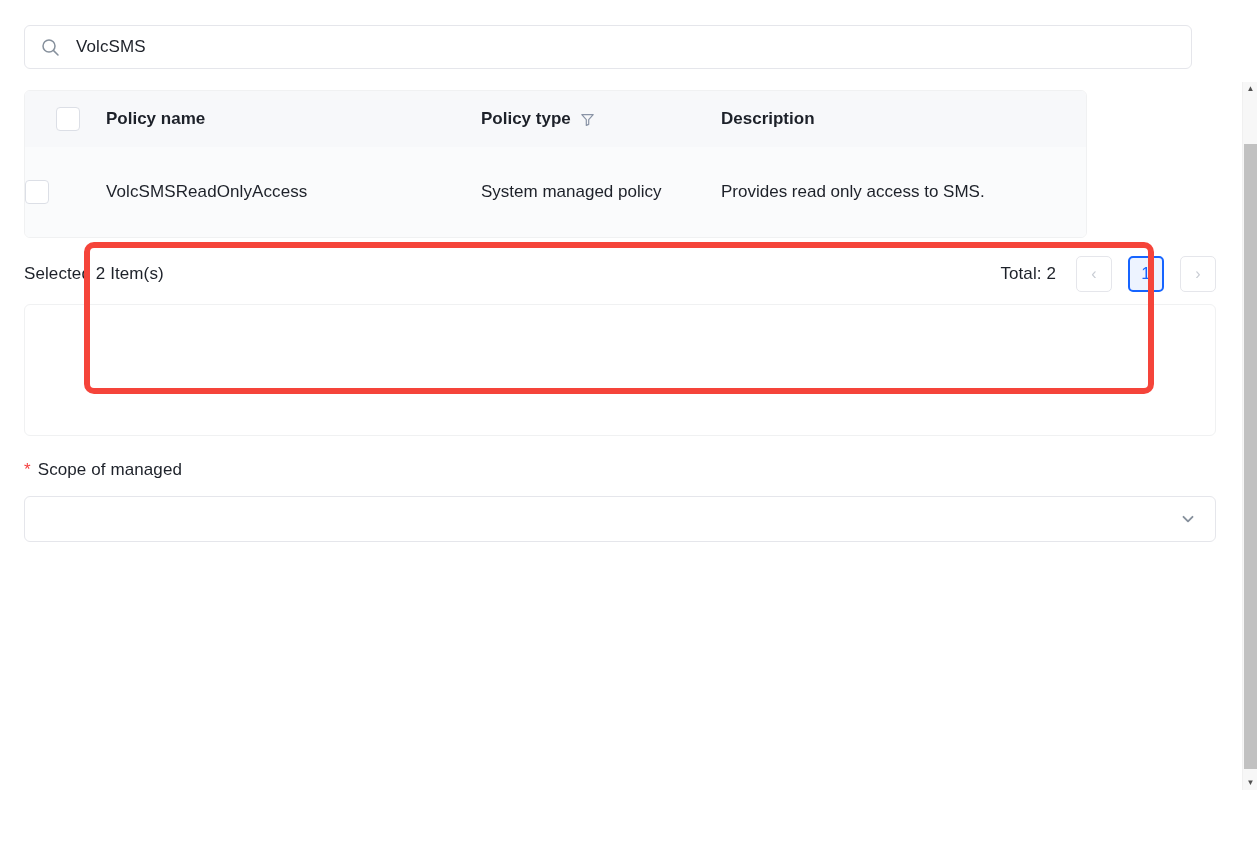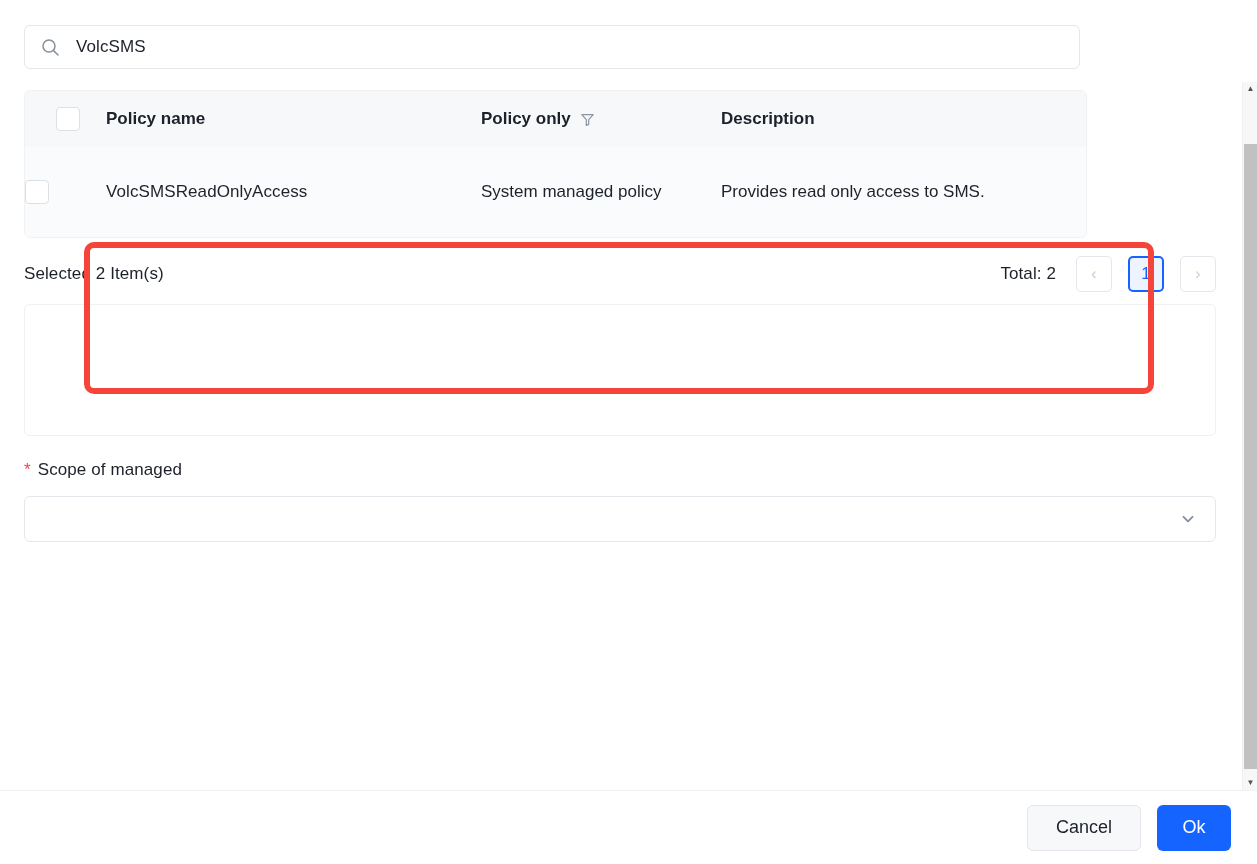--- a/index.html
+++ b/index.html
@@ -57,21 +57,21 @@
   .dialog-body {
     position: relative;
     flex: 1 1 auto;
     padding: 25px 24px 0 24px;
     overflow: hidden;
   }
 
   
   .search-box {
     position: relative;
-    width: 1056px;
+    width: 1168px;
     height: 44px;
     border: 1px solid #E5E6EB;
     border-radius: 6px;
     background: #ffffff;
     display: flex;
     align-items: center;
     padding: 0 14px 0 16px;
   }
   .search-icon { flex: 0 0 auto; display: flex; align-items: center; margin-right: 16px; }
   .search-input {
@@ -330,21 +330,21 @@
                 <span class="checkbox"></span>
               </div>
             </th>
             <th>
               <div class="th-inner th-name">
                 <span>Policy name</span>
               </div>
             </th>
             <th>
               <div class="th-inner th-type">
-                <span>Policy only</span>
+                <span>Policy type</span>
                 <span class="filter-icon">
                   <svg width="15" height="15" viewBox="0 0 15 15" fill="none">
                     <path d="M1.8 2.6 H13.2 L8.7 7.6 V12.4 L6.3 13.4 V7.6 Z" stroke="#8A94A6" stroke-width="1.2" stroke-linejoin="round" fill="none"></path>
                   </svg>
                 </span>
               </div>
             </th>
             <th>
               <div class="th-inner th-desc">
                 <span>Description</span>
@@ -386,24 +386,20 @@
     <div class="select-box">
       <span class="select-value" data-ph=""></span>
       <span class="chevron">
         <svg width="18" height="18" viewBox="0 0 18 18" fill="none">
           <path d="M4.5 6.8 L9 11.3 L13.5 6.8" stroke="#86909C" stroke-width="1.9" stroke-linecap="round" stroke-linejoin="round"></path>
         </svg>
       </span>
     </div>
   </div>
 
-  <div class="dialog-footer">
-    <button class="btn btn-cancel">Cancel</button>
-    <button class="btn btn-ok">Ok</button>
-  </div>
 
   <div class="scrollbar-track">
     <div class="scrollbar-up">
       <span class="arrow-glyph">▲</span>
     </div>
     <div class="scrollbar-thumb"></div>
     <div class="scrollbar-down">
       <span class="arrow-glyph">▼</span>
     </div>
   </div>

